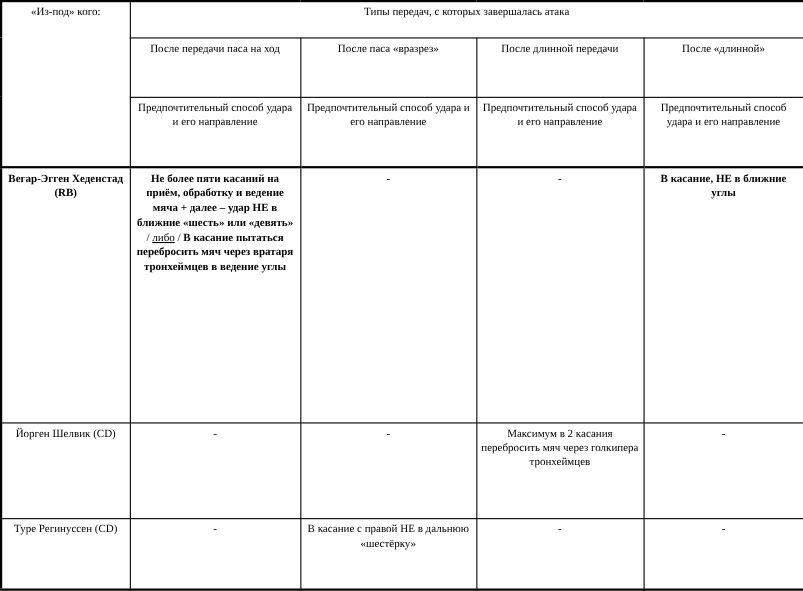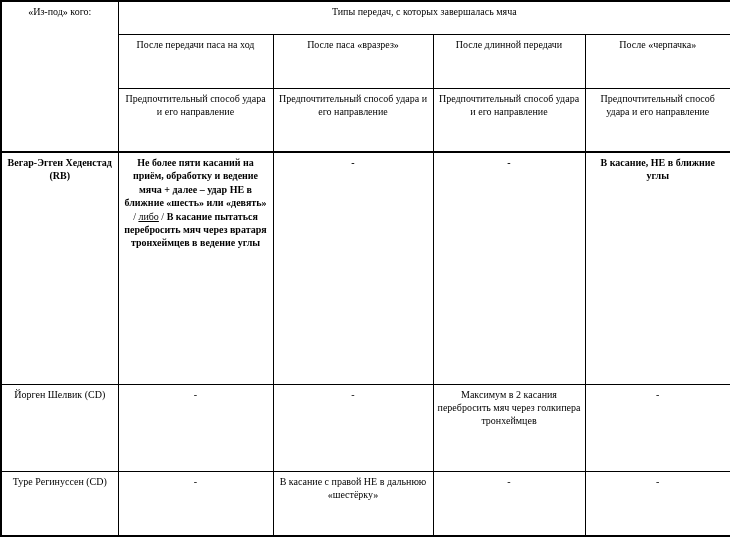--- a/index.html
+++ b/index.html
@@ -50,28 +50,28 @@
     <col style="width:117px">
     <col style="width:155px">
     <col style="width:160px">
     <col style="width:152px">
     <col style="width:146px">
   </colgroup>
 
   <tbody>
       <tr class="header-row" style="height:33px">
     <td class="corner" rowspan="3">«Из-под» кого:</td>
-    <td colspan="4">Типы передач, с которых завершалась мяча</td>
+    <td colspan="4">Типы передач, с которых завершалась атака</td>
   </tr>
 
   <tr class="passtype-row" style="height:54px">
     <td>После передачи паса на ход</td>
     <td>После паса «вразрез»</td>
     <td>После длинной передачи</td>
-    <td>После «черпачка»</td>
+    <td>После «длинной»</td>
   </tr>
 
   <tr class="subheader-row" style="height:64px">
     <td>Предпочтительный способ удара и его направление</td>
     <td>Предпочтительный способ удара и его направление</td>
     <td>Предпочтительный способ удара и его направление</td>
     <td>Предпочтительный способ удара и его направление</td>
   </tr>
 
   <tr class="bold-row" style="height:232px">

